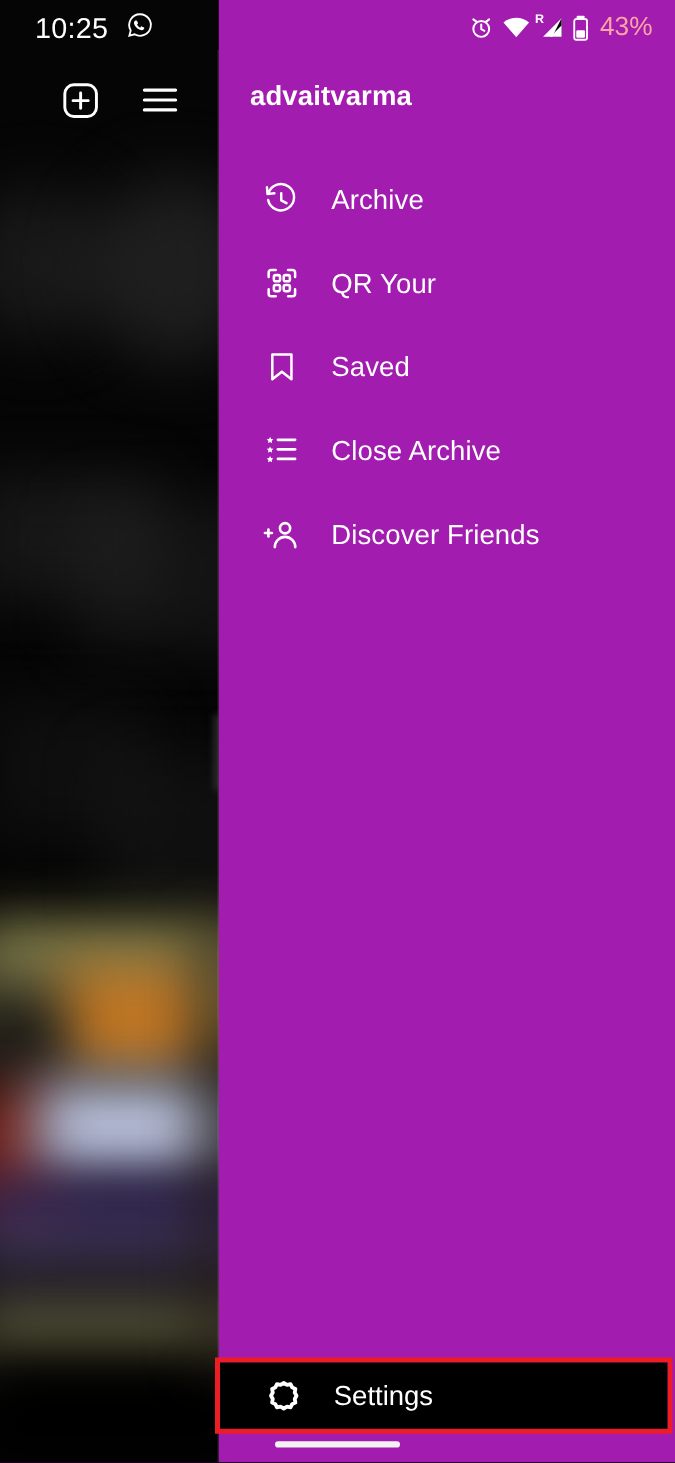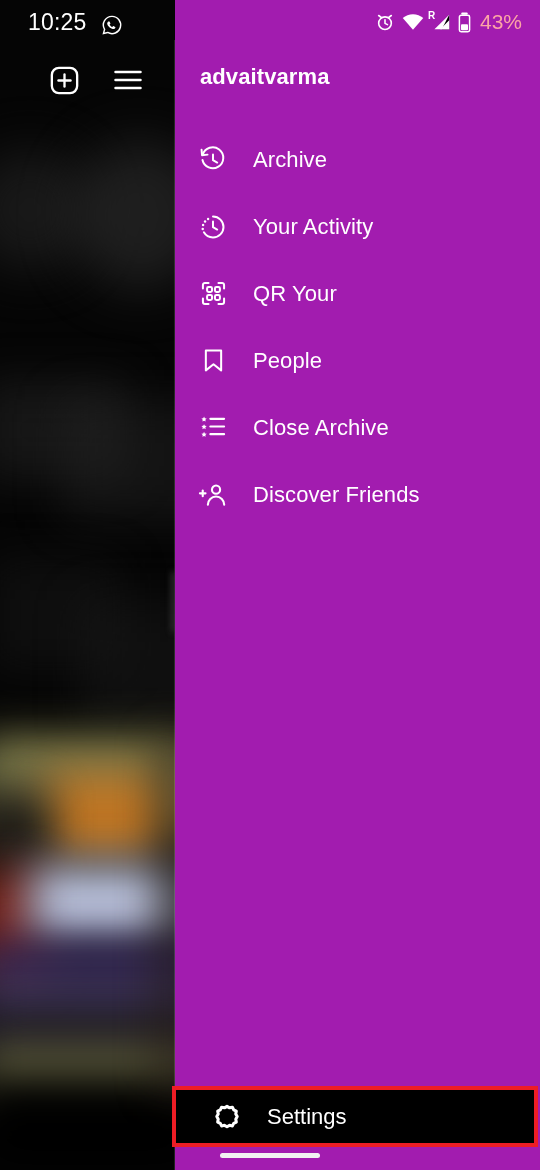--- a/index.html
+++ b/index.html
@@ -66,21 +66,21 @@
 
   
   #status-bar {
     position:absolute; left:0; top:0;
     width:540px; height:44px;
     display:flex; align-items:center;
     justify-content:space-between;
     padding:0 18px 0 28px;
     z-index:30;
   }
-  #status-left { display:flex; align-items:flex-end; gap:14px; }
+  #status-left { display:flex; align-items:flex-start; gap:14px; }
   #clock {
     color:#fff; font-size:23px; font-weight:400; letter-spacing:.2px;
   }
   #status-right { display:flex; align-items:center; gap:7px; }
   .sbicon { display:flex; align-items:center; }
   #battery-pct {
     color:#fca5a5; font-size:21px; font-weight:500; margin-left:2px;
   }
 
   
@@ -104,21 +104,21 @@
 
   
   #menu-list {
     position:absolute;
     left:0; top:126px;
     width:365px;
   }
   .menu-item {
     display:flex; align-items:center;
     height:67px;
-    padding-left:23px;
+    padding-left:35px;
     cursor:pointer;
   }
   .menu-icon {
     width:30px; height:30px;
     display:flex; align-items:center; justify-content:center;
     flex:0 0 30px;
   }
   .menu-label {
     margin-left:25px;
     color:#fff;
@@ -215,33 +215,20 @@
         <span class="menu-icon">
           <svg width="28" height="28" viewBox="0 0 24 24" fill="none" stroke="#ffffff" stroke-width="1.7" stroke-linecap="round" stroke-linejoin="round">
             <path d="M3.2 7.4 A9 9 0 1 1 3 12"></path>
             <polyline points="2.2,3.2 2.6,7.9 7.3,7.4"></polyline>
             <polyline points="12,7.3 12,12.2 15.6,14.2"></polyline>
           </svg>
         </span>
         <span class="menu-label">Archive</span>
       </div>
 
-      <div class="menu-item">
-        <span class="menu-icon">
-          <svg width="28" height="28" viewBox="0 0 24 24" fill="none" stroke="#ffffff" stroke-width="1.7" stroke-linecap="round" stroke-linejoin="round">
-            <path d="M12 3 A9 9 0 0 1 12 21 A9 9 0 0 1 4.2 16.6"></path>
-            <path d="M3.2 13.6 l0 .05" stroke-width="2.1"></path>
-            <path d="M3.5 10.3 l0 .05" stroke-width="2.1"></path>
-            <path d="M5.2 7.3 l0 .05" stroke-width="2.1"></path>
-            <path d="M7.8 5.1 l0 .05" stroke-width="2.1"></path>
-            <polyline points="12,7.3 12,12.2 15.6,14.2"></polyline>
-          </svg>
-        </span>
-        <span class="menu-label">Your Activity</span>
-      </div>
 
       <div class="menu-item">
         <span class="menu-icon">
           <svg width="27" height="27" viewBox="0 0 24 24" fill="none" stroke="#ffffff" stroke-width="1.8" stroke-linecap="round" stroke-linejoin="round">
             <path d="M2.6 7.6 V4.4 A1.8 1.8 0 0 1 4.4 2.6 H7.6"></path>
             <path d="M16.4 2.6 H19.6 A1.8 1.8 0 0 1 21.4 4.4 V7.6"></path>
             <path d="M21.4 16.4 V19.6 A1.8 1.8 0 0 1 19.6 21.4 H16.4"></path>
             <path d="M7.6 21.4 H4.4 A1.8 1.8 0 0 1 2.6 19.6 V16.4"></path>
             <rect x="6.3" y="6.3" width="4.4" height="4.4" rx="1.3"></rect>
             <rect x="13.3" y="6.3" width="4.4" height="4.4" rx="1.3"></rect>
@@ -251,21 +238,21 @@
         </span>
         <span class="menu-label">QR Your</span>
       </div>
 
       <div class="menu-item">
         <span class="menu-icon">
           <svg width="27" height="27" viewBox="0 0 24 24" fill="none" stroke="#ffffff" stroke-width="1.8" stroke-linecap="round" stroke-linejoin="round">
             <path d="M5.2 3.2 h13.6 v17.6 l-6.8 -5.4 l-6.8 5.4 Z"></path>
           </svg>
         </span>
-        <span class="menu-label">People</span>
+        <span class="menu-label">Saved</span>
       </div>
 
       <div class="menu-item">
         <span class="menu-icon">
           <svg width="27" height="27" viewBox="0 0 24 24" fill="none" stroke="#ffffff" stroke-width="1.9" stroke-linecap="round">
             <g fill="#ffffff" stroke="none">
               <path d="M3.6 2.2 l.72 1.5 1.64.22 -1.2 1.15 .3 1.63 -1.46-.79 -1.46.79 .3-1.63 -1.2-1.15 1.64-.22Z"></path>
               <path d="M3.6 9.0 l.72 1.5 1.64.22 -1.2 1.15 .3 1.63 -1.46-.79 -1.46.79 .3-1.63 -1.2-1.15 1.64-.22Z"></path>
               <path d="M3.6 15.8 l.72 1.5 1.64.22 -1.2 1.15 .3 1.63 -1.46-.79 -1.46.79 .3-1.63 -1.2-1.15 1.64-.22Z"></path>
             </g>

